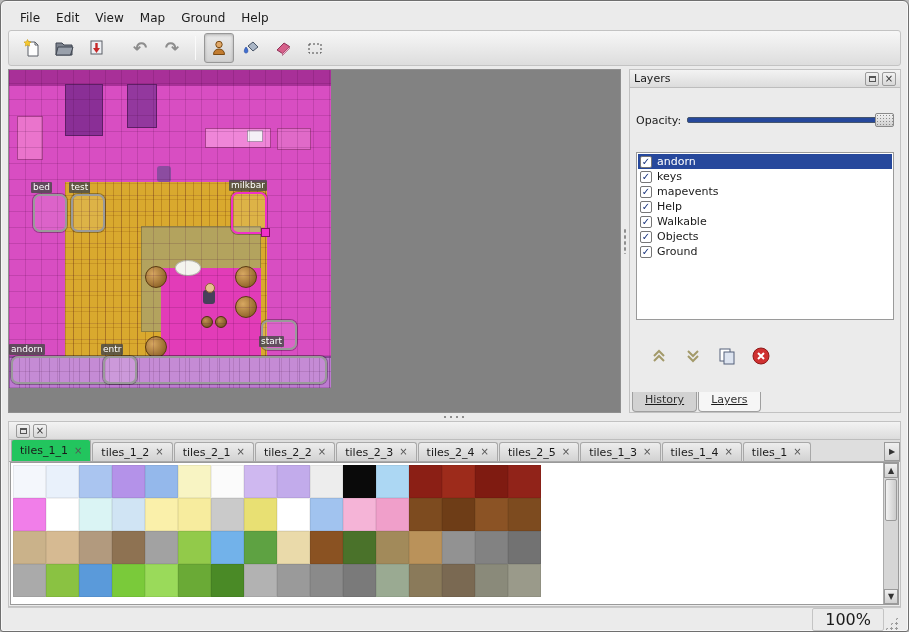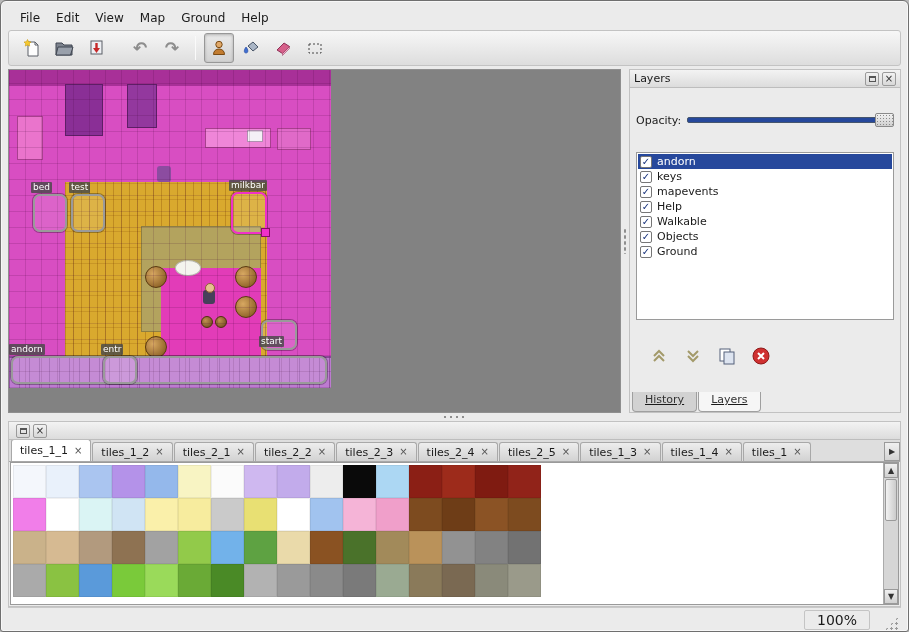--- a/index.html
+++ b/index.html
@@ -136,40 +136,40 @@
   .tilesets-panel { height: 186px; flex: none; display: flex; flex-direction: column; background: #ebebeb; border: 1px solid #c2c2c2; }
   .tileset-tabs {
     height: 22px; flex: none; position: relative; display: flex; align-items: flex-end;
     background: #dedede; border-bottom: 1px solid #a8a8a8; padding-left: 2px; overflow: hidden;
   }
   .ts-tab {
     display: flex; align-items: center; gap: 6px; height: 19px; padding: 1px 8px; margin-right: 1px;
     font-size: 11px; white-space: nowrap; border: 1px solid #a8a8a8; border-bottom: none;
     border-radius: 3px 3px 0 0; background: linear-gradient(#ededed, #d2d2d2); flex: none;
   }
-  .ts-tab.active { height: 22px; background: #ffffff; }
+  .ts-tab.active { height: 22px; background: #22c55e; }
   .ts-close { font-size: 10px; color: #555; line-height: 1; }
   .tab-scroll-btn {
     position: absolute; right: 0; top: 2px; width: 16px; height: 19px; z-index: 2;
     border: 1px solid #9a9a9a; background: linear-gradient(#f0f0f0, #d4d4d4);
     font-size: 8px; color: #333; display: flex; align-items: center; justify-content: center;
   }
   .tileset-content { flex: 1; display: flex; background: #fff; border: 1px solid #9a9a9a; margin: 0 1px 1px; overflow: hidden; }
   .tiles-area { flex: 1; padding: 2px; background: #fff; }
   .tiles-grid { display: grid; grid-template-columns: repeat(16, 33px); grid-auto-rows: 33px; }
   .tile { width: 33px; height: 33px; box-shadow: inset 0 0 0 1px rgba(0,0,0,.06); }
   .vscrollbar { width: 15px; flex: none; background: #d6d6d6; border-left: 1px solid #ababab; display: flex; flex-direction: column; }
   .scroll-btn {
     height: 15px; flex: none; font-size: 8px; color: #333; display: flex; align-items: center; justify-content: center;
     background: linear-gradient(#f0f0f0, #d0d0d0); border: 1px solid #9a9a9a;
   }
   .scroll-thumb { height: 42px; flex: none; margin: 1px; border: 1px solid #9a9a9a; border-radius: 2px; background: linear-gradient(90deg, #f2f2f2, #cbcbcb); }
   .scroll-space { flex: 1; }
   
-  .statusbar { height: 24px; flex: none; display: flex; align-items: center; justify-content: flex-end; gap: 14px; padding: 0 2px; border-top: 1px solid #c8c8c8; font-size: 14px; }
+  .statusbar { height: 24px; flex: none; display: flex; align-items: center; justify-content: flex-end; gap: 0; padding: 0 2px; border-top: 1px solid #c8c8c8; font-size: 16px; }
   .status-zoom { padding: 1px 12px; border: 1px solid #c4c4c4; border-radius: 2px; }
   .size-grip {
     width: 15px; height: 15px; align-self: flex-end;
     background-image: radial-gradient(#9a9a9a 1px, transparent 1.3px);
     background-size: 5px 5px; background-position: bottom right;
     clip-path: polygon(100% 0, 100% 100%, 0 100%);
   }
 </style>
 </head>
 <body>

